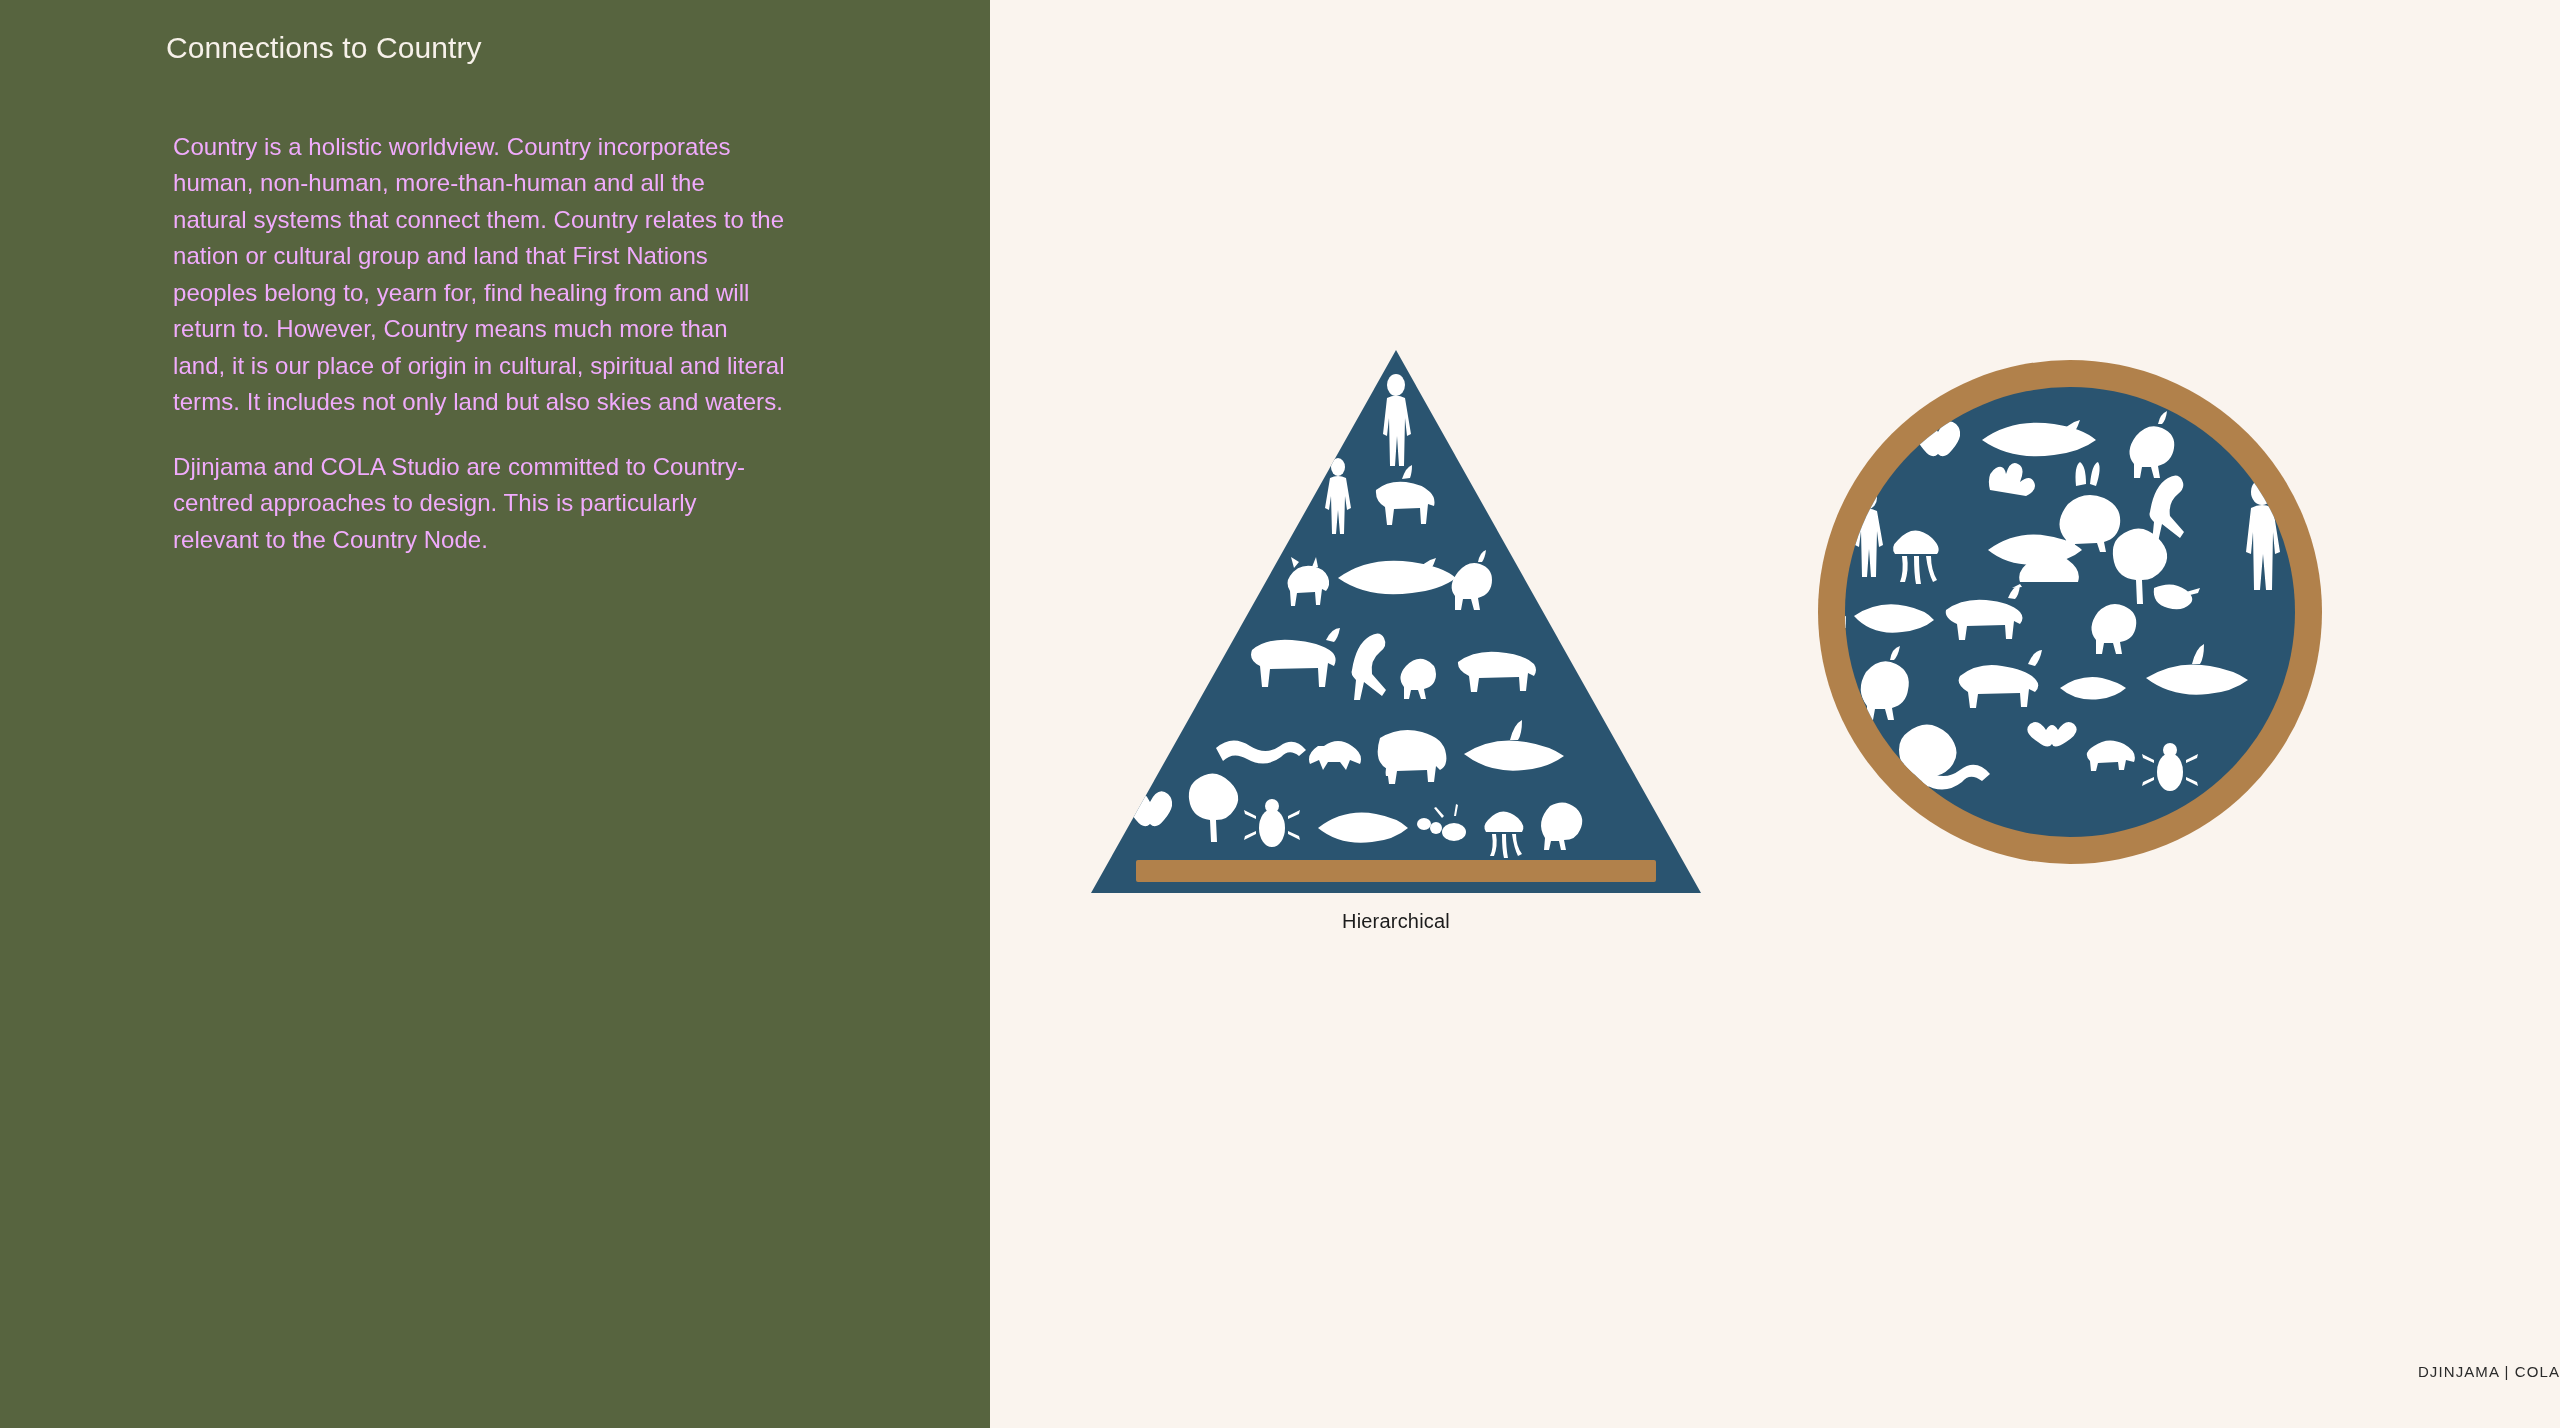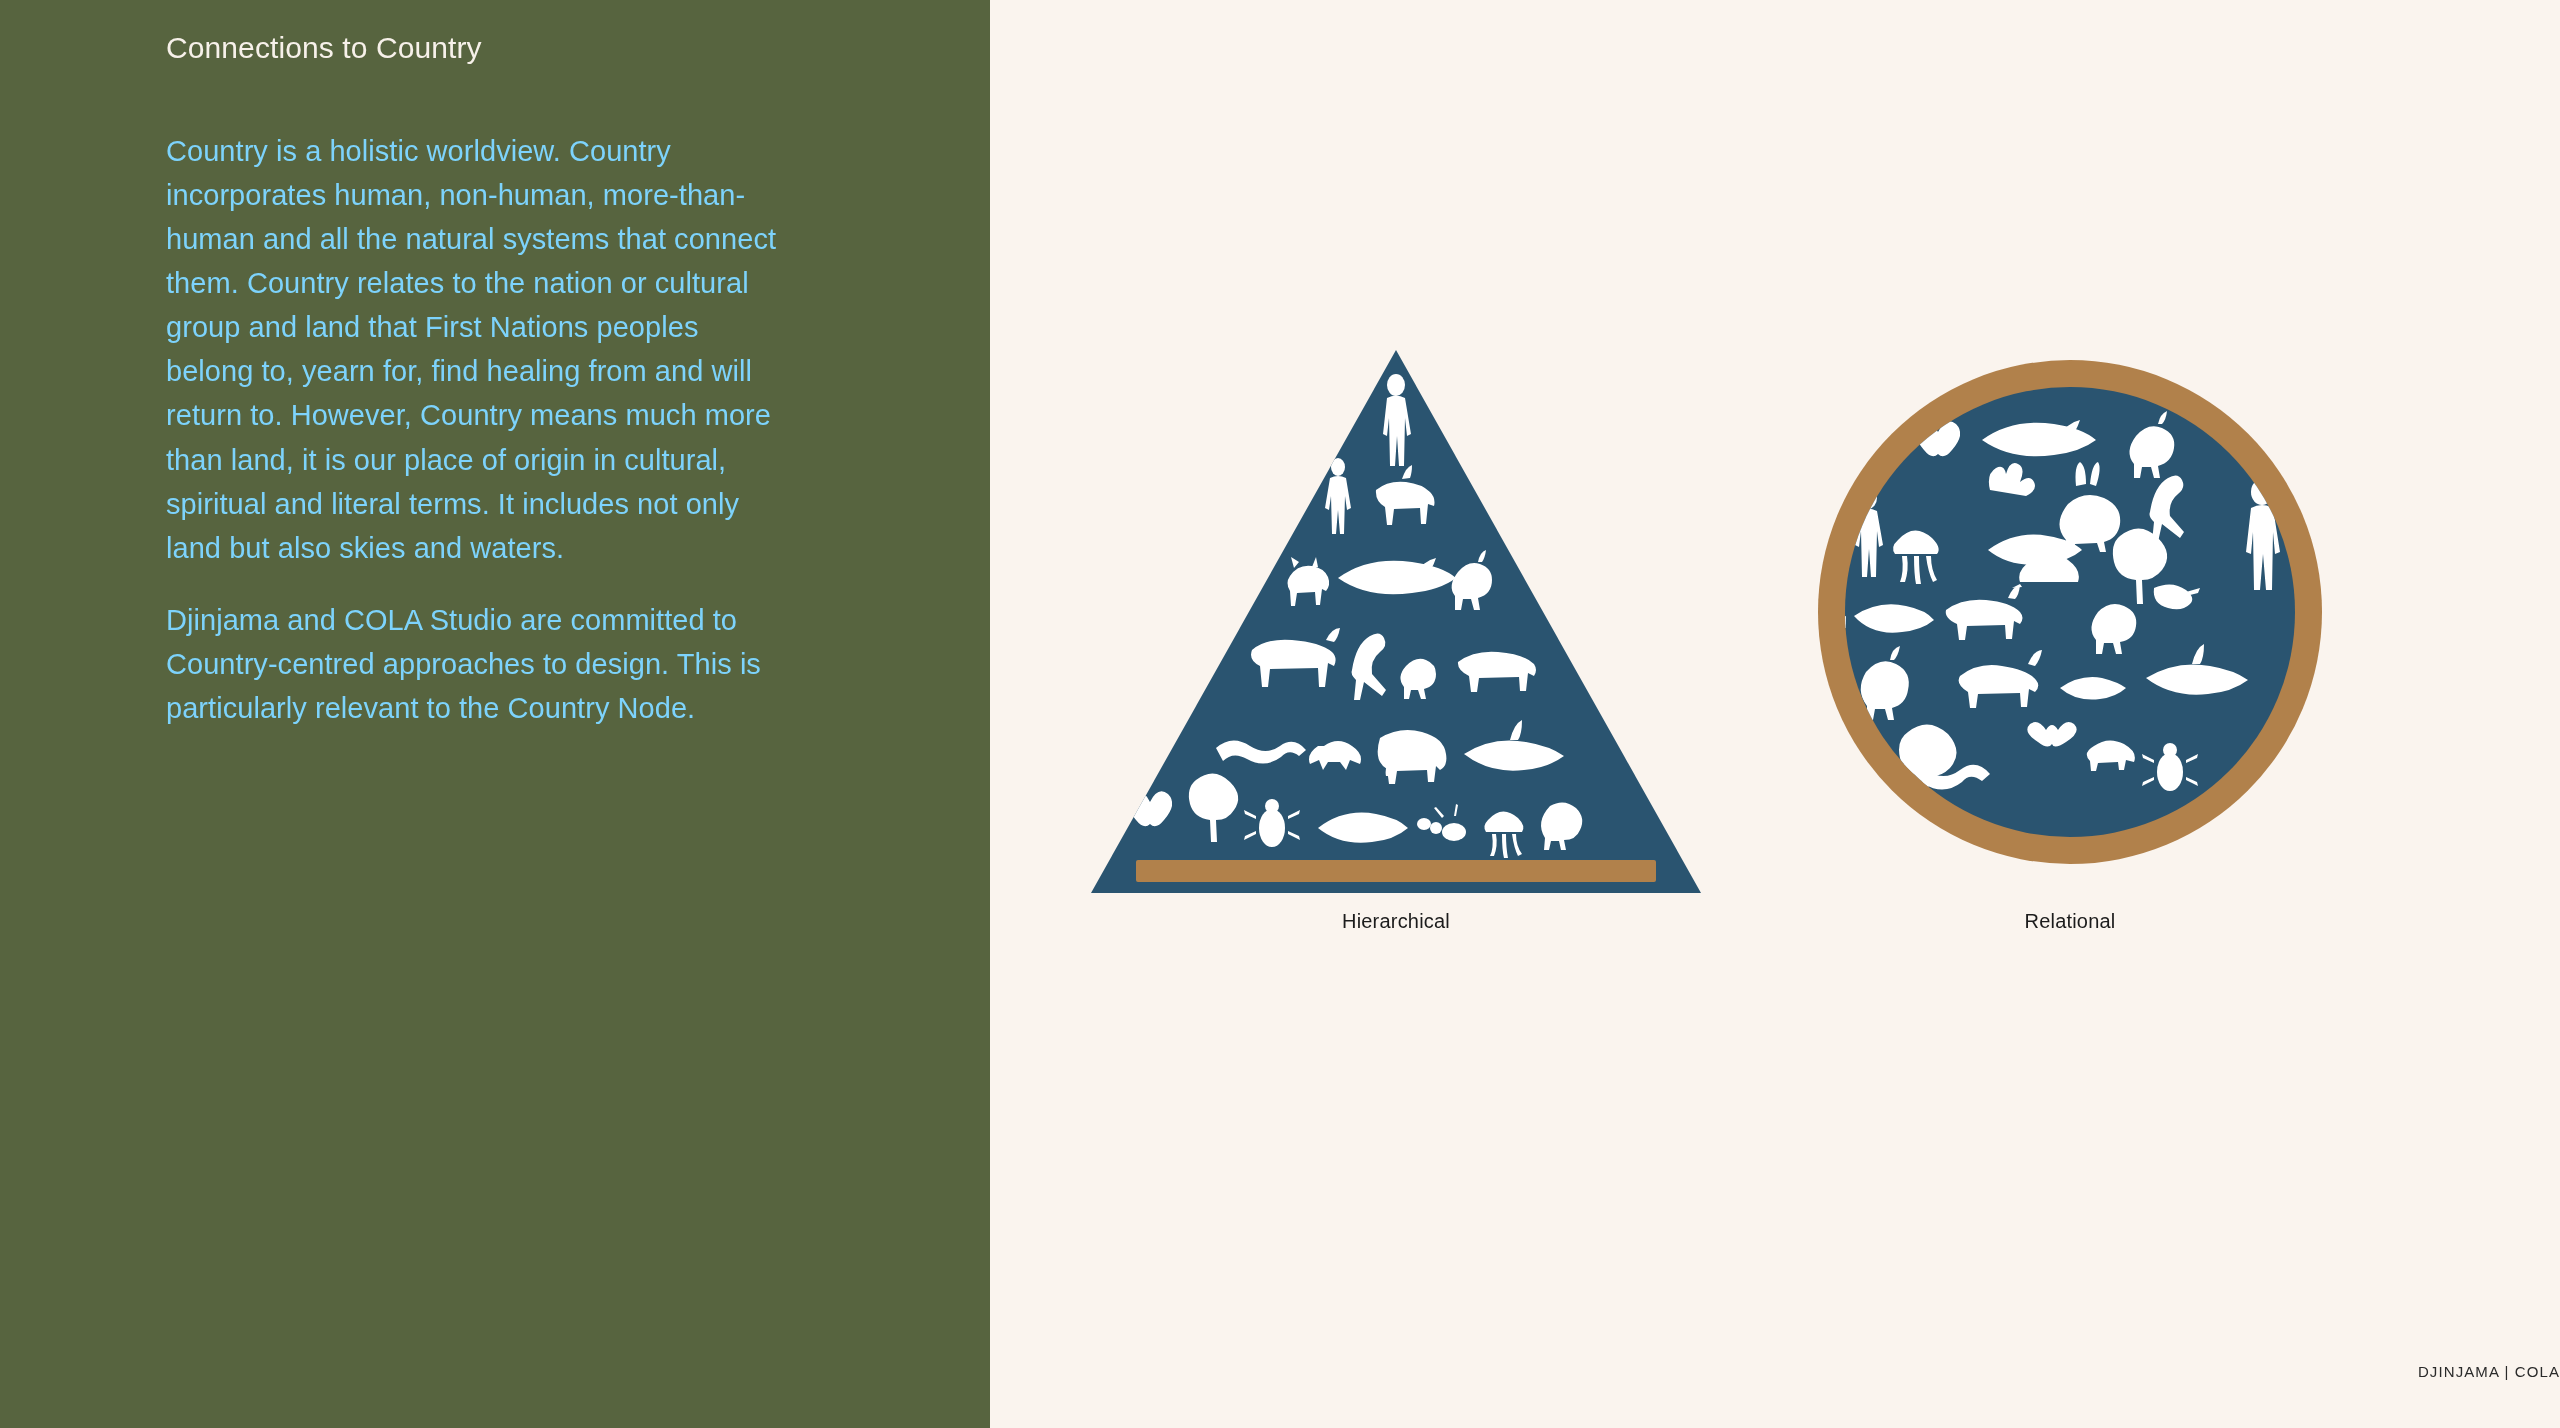--- a/index.html
+++ b/index.html
@@ -38,24 +38,24 @@
   }
   .sidebar-title {
     color: #f7f1ea;
     font-size: 30px;
     line-height: 1.3;
     font-weight: 400;
     letter-spacing: 0.1px;
     margin: 0 0 62px 0;
   }
   .sidebar-para {
-    color: #7dd3fc;
-    font-size: 29px;
+    color: #f0abfc;
+    font-size: 24px;
     line-height: 1.52;
-    margin: 0 0 28px 0;
+    margin: 0 0 28px 7px;
     letter-spacing: 0.05px;
     max-width: 612px;
   }
   .sidebar-para:last-child { margin-bottom: 0; }
 
   
   .main {
     flex: 1 1 auto;
     position: relative;
     background: #faf4ee;
@@ -304,20 +304,19 @@
             <g>
               <path d="M344 406 q14 -10 30 -2 q14 8 10 18 l-8 -2 -2 10 -5 0 -1 -8 -20 1 -2 8 -5 0 -1 -10 q-8 -8 4 -15 z"></path>
             </g>
             <g>
               <ellipse cx="420" cy="432" rx="13" ry="19"></ellipse>
               <ellipse cx="420" cy="410" rx="7" ry="7"></ellipse>
               <path d="M404 420 l-12 -6 1 4 11 5 z M436 420 l12 -6 -1 4 -11 5 z M404 440 l-12 6 1 -4 11 -5 z M436 440 l12 6 -1 -4 -11 -5 z"></path>
             </g>
           </g>
         </svg>
-        <div class="figure-caption">Relational</div>
       </div>
 
     </div>
 
     <div class="footer">DJINJAMA | COLA</div>
   </main>
 </div>
 
 </body></html>

